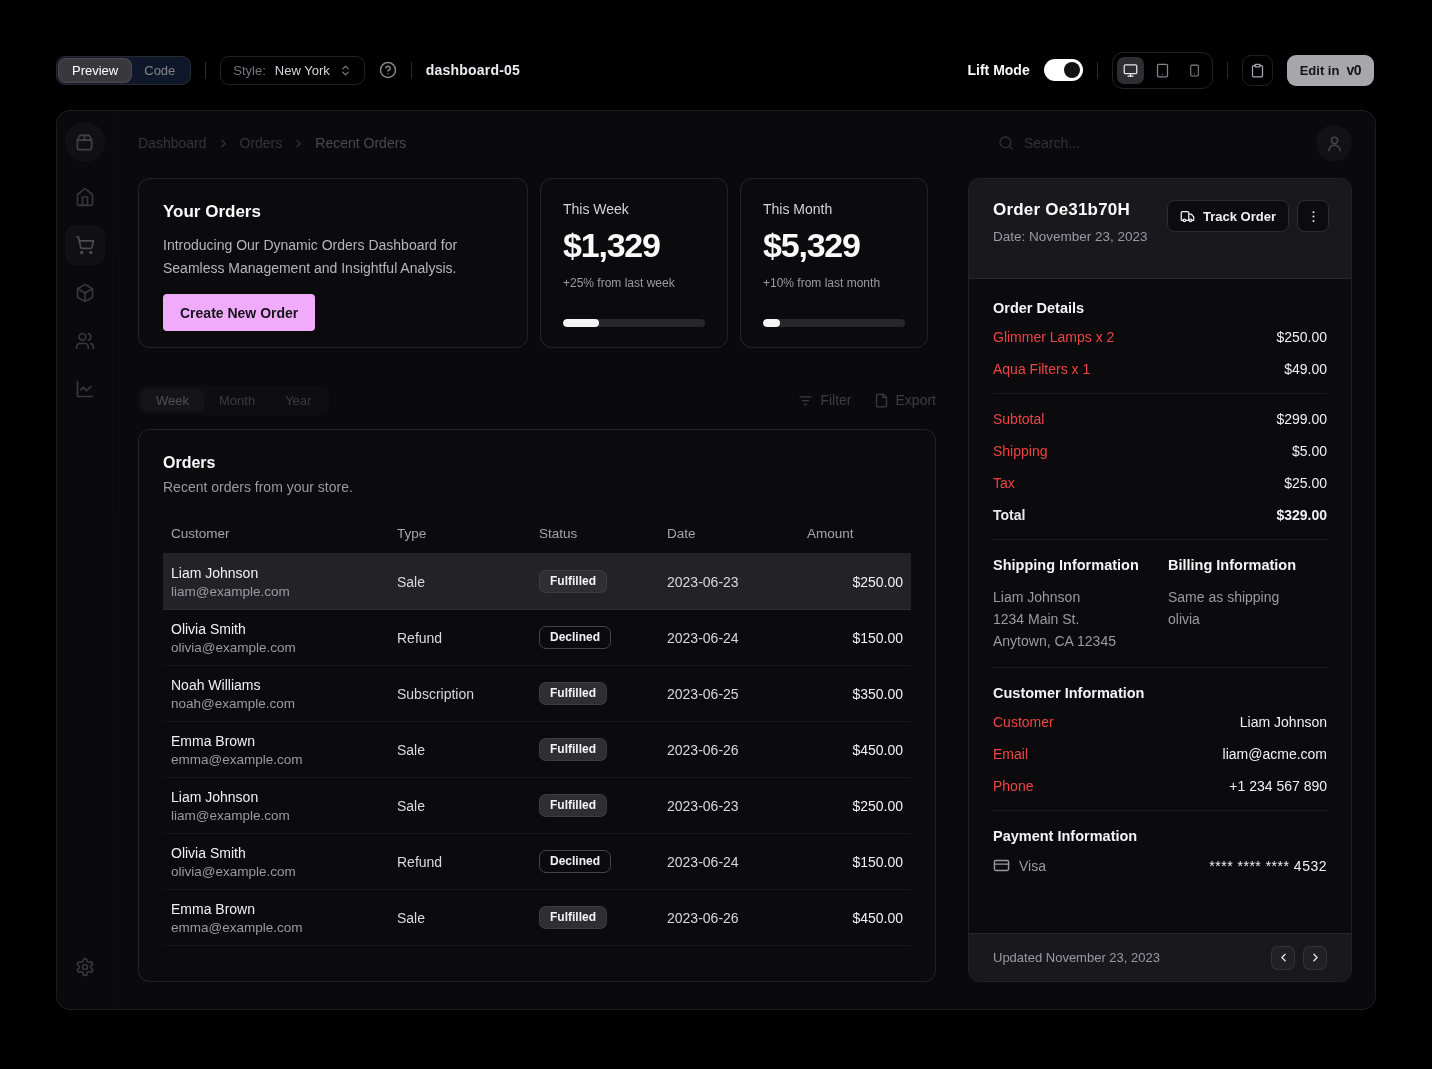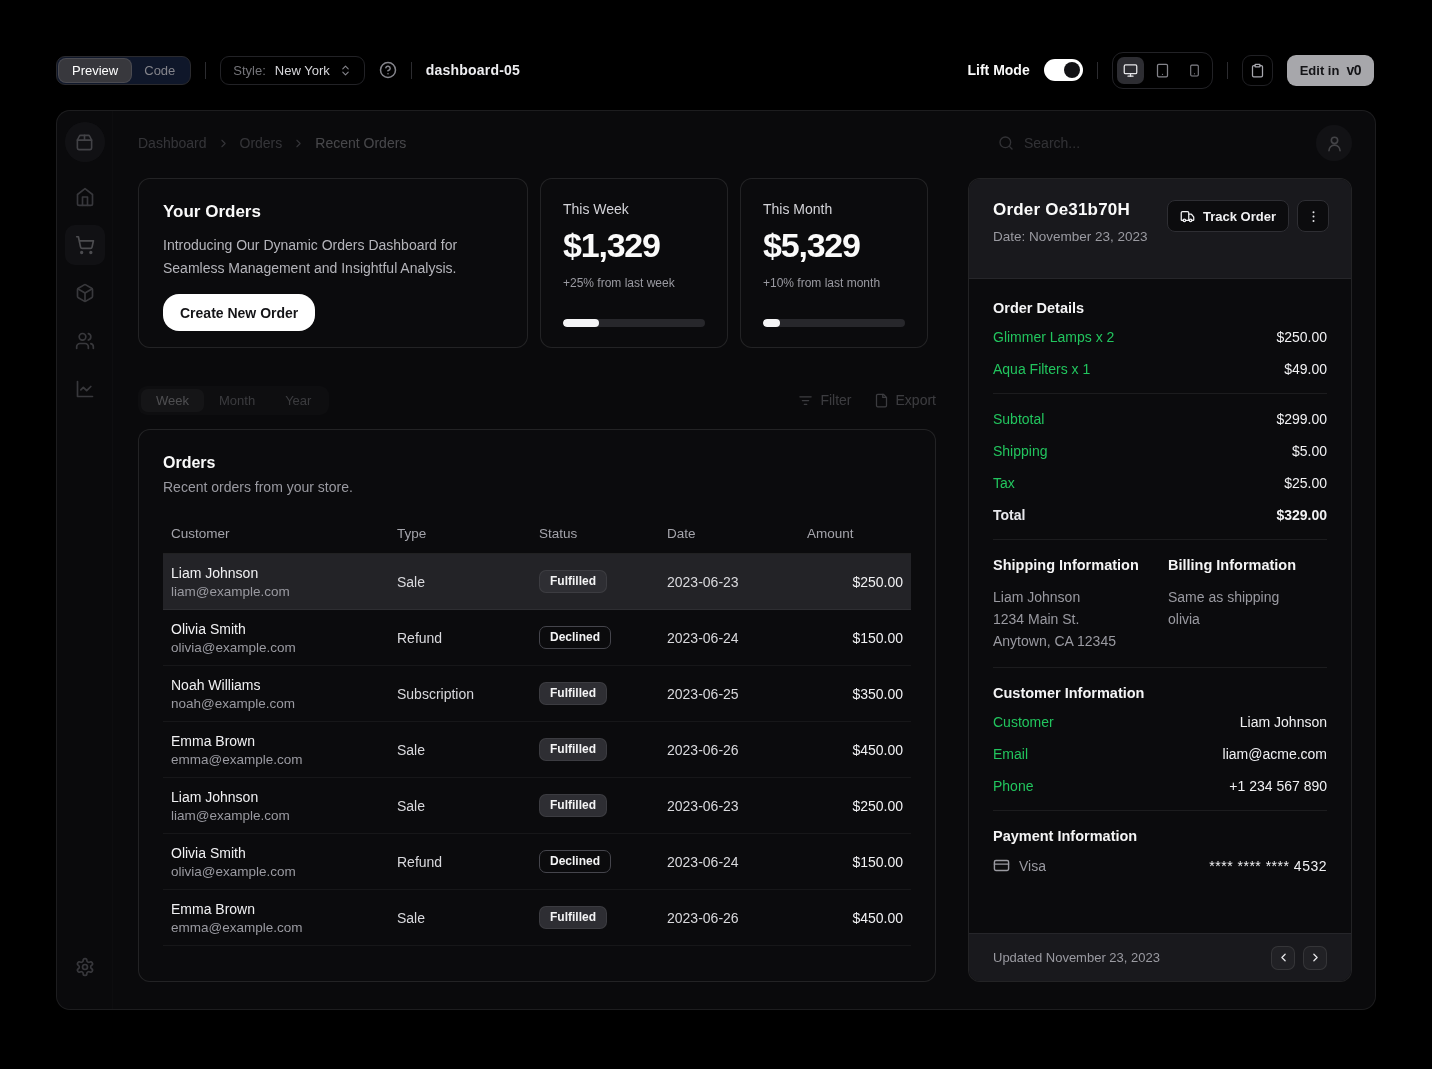--- a/index.html
+++ b/index.html
@@ -54,21 +54,21 @@
   .avatar { width:36px; height:36px; border-radius:50%; background:#232328; display:flex; align-items:center; justify-content:center; color:#bcbcc2; cursor:pointer; flex-shrink:0; }
 
   .content { flex:1; display:flex; gap:32px; padding:3px 25px 27px; }
   .col-left { width:798px; display:flex; flex-direction:column; flex-shrink:0; }
 
   .card { background:#0b0b0d; border:1px solid rgba(255,255,255,.10); border-radius:12px; }
   .cards-row { display:grid; grid-template-columns:390px 188px 188px; gap:12px; }
   .intro-card { height:170px; padding:23px 24px; }
   .intro-title { font-size:17px; font-weight:700; margin-bottom:12px; }
   .intro-desc { font-size:14px; color:#b5b5bb; line-height:1.62; max-width:330px; margin-bottom:15px; }
-  .cta-btn { background:#ffffff; color:#141417; border:none; border-radius:16px; height:37px; padding:0 17px; font-size:14px; font-weight:600; cursor:pointer; font-family:inherit; }
+  .cta-btn { background:#f0abfc; color:#141417; border:none; border-radius:4px; height:37px; padding:0 17px; font-size:14px; font-weight:600; cursor:pointer; font-family:inherit; }
 
   .stat-card { height:170px; padding:22px 22px 20px; display:flex; flex-direction:column; }
   .stat-label { font-size:14px; color:#d3d3d8; }
   .stat-value { font-size:34px; font-weight:700; letter-spacing:-1.2px; margin-top:9px; }
   .stat-delta { font-size:12px; color:#9a9aa1; margin-top:11px; }
   .progress { margin-top:auto; height:8px; border-radius:5px; background:#27272b; overflow:hidden; }
   .progress-fill { height:100%; background:#f4f4f5; border-radius:5px; }
 
   .tabs-row { margin-top:37px; display:flex; align-items:center; height:30px; }
   .tabs { display:flex; background:rgba(255,255,255,.05); border-radius:9px; padding:3px; }
@@ -98,21 +98,21 @@
   .panel { width:384px; background:#0b0b0d; border:1px solid rgba(255,255,255,.10); border-radius:12px; display:flex; flex-direction:column; overflow:hidden; flex-shrink:0; }
   .panel-header { background:#19191d; border-bottom:1px solid rgba(255,255,255,.06); padding:21px 22px 0 24px; height:100px; display:flex; justify-content:space-between; flex-shrink:0; }
   .panel-title { font-size:17px; font-weight:700; letter-spacing:.2px; }
   .panel-date { font-size:13.5px; color:#9a9aa1; margin-top:9px; }
   .panel-btns { display:flex; gap:8px; }
   .track-btn { height:32px; display:flex; align-items:center; gap:8px; border:1px solid #2e2e33; background:#0c0c0e; color:#f1f1f3; border-radius:8px; padding:0 12px; font-size:13px; font-weight:600; cursor:pointer; font-family:inherit; }
   .more-btn { width:32px; height:32px; border:1px solid #2e2e33; background:#0c0c0e; color:#e6e6e9; border-radius:8px; display:flex; align-items:center; justify-content:center; cursor:pointer; }
   .panel-body { flex:1; padding:21px 24px 0; font-size:14px; }
   .sec-heading { font-weight:700; font-size:14.5px; margin-bottom:13px; color:#f4f4f5; }
   .kv-row { display:flex; justify-content:space-between; align-items:baseline; margin-bottom:16px; }
-  .kv-label { color:#22c55e; }
+  .kv-label { color:#ef4444; }
   .kv-value { color:#f1f1f3; }
   .kv-row.total .kv-label { color:#e8e8ec; font-weight:600; }
   .kv-row.total .kv-value { font-weight:700; }
   .sep { height:1px; background:rgba(255,255,255,.07); margin:15px 0 17px; }
   .two-col { display:grid; grid-template-columns:1fr 1fr; gap:16px; }
   .addr-line { color:#9a9aa1; line-height:1.58; }
   .pay-row { display:flex; justify-content:space-between; align-items:center; }
   .pay-method { display:flex; align-items:center; gap:9px; color:#9a9aa1; }
   .pay-number { color:#f1f1f3; letter-spacing:.5px; }
   .panel-footer { height:48px; background:#19191d; border-top:1px solid rgba(255,255,255,.06); display:flex; align-items:center; justify-content:space-between; padding:0 24px; flex-shrink:0; }

